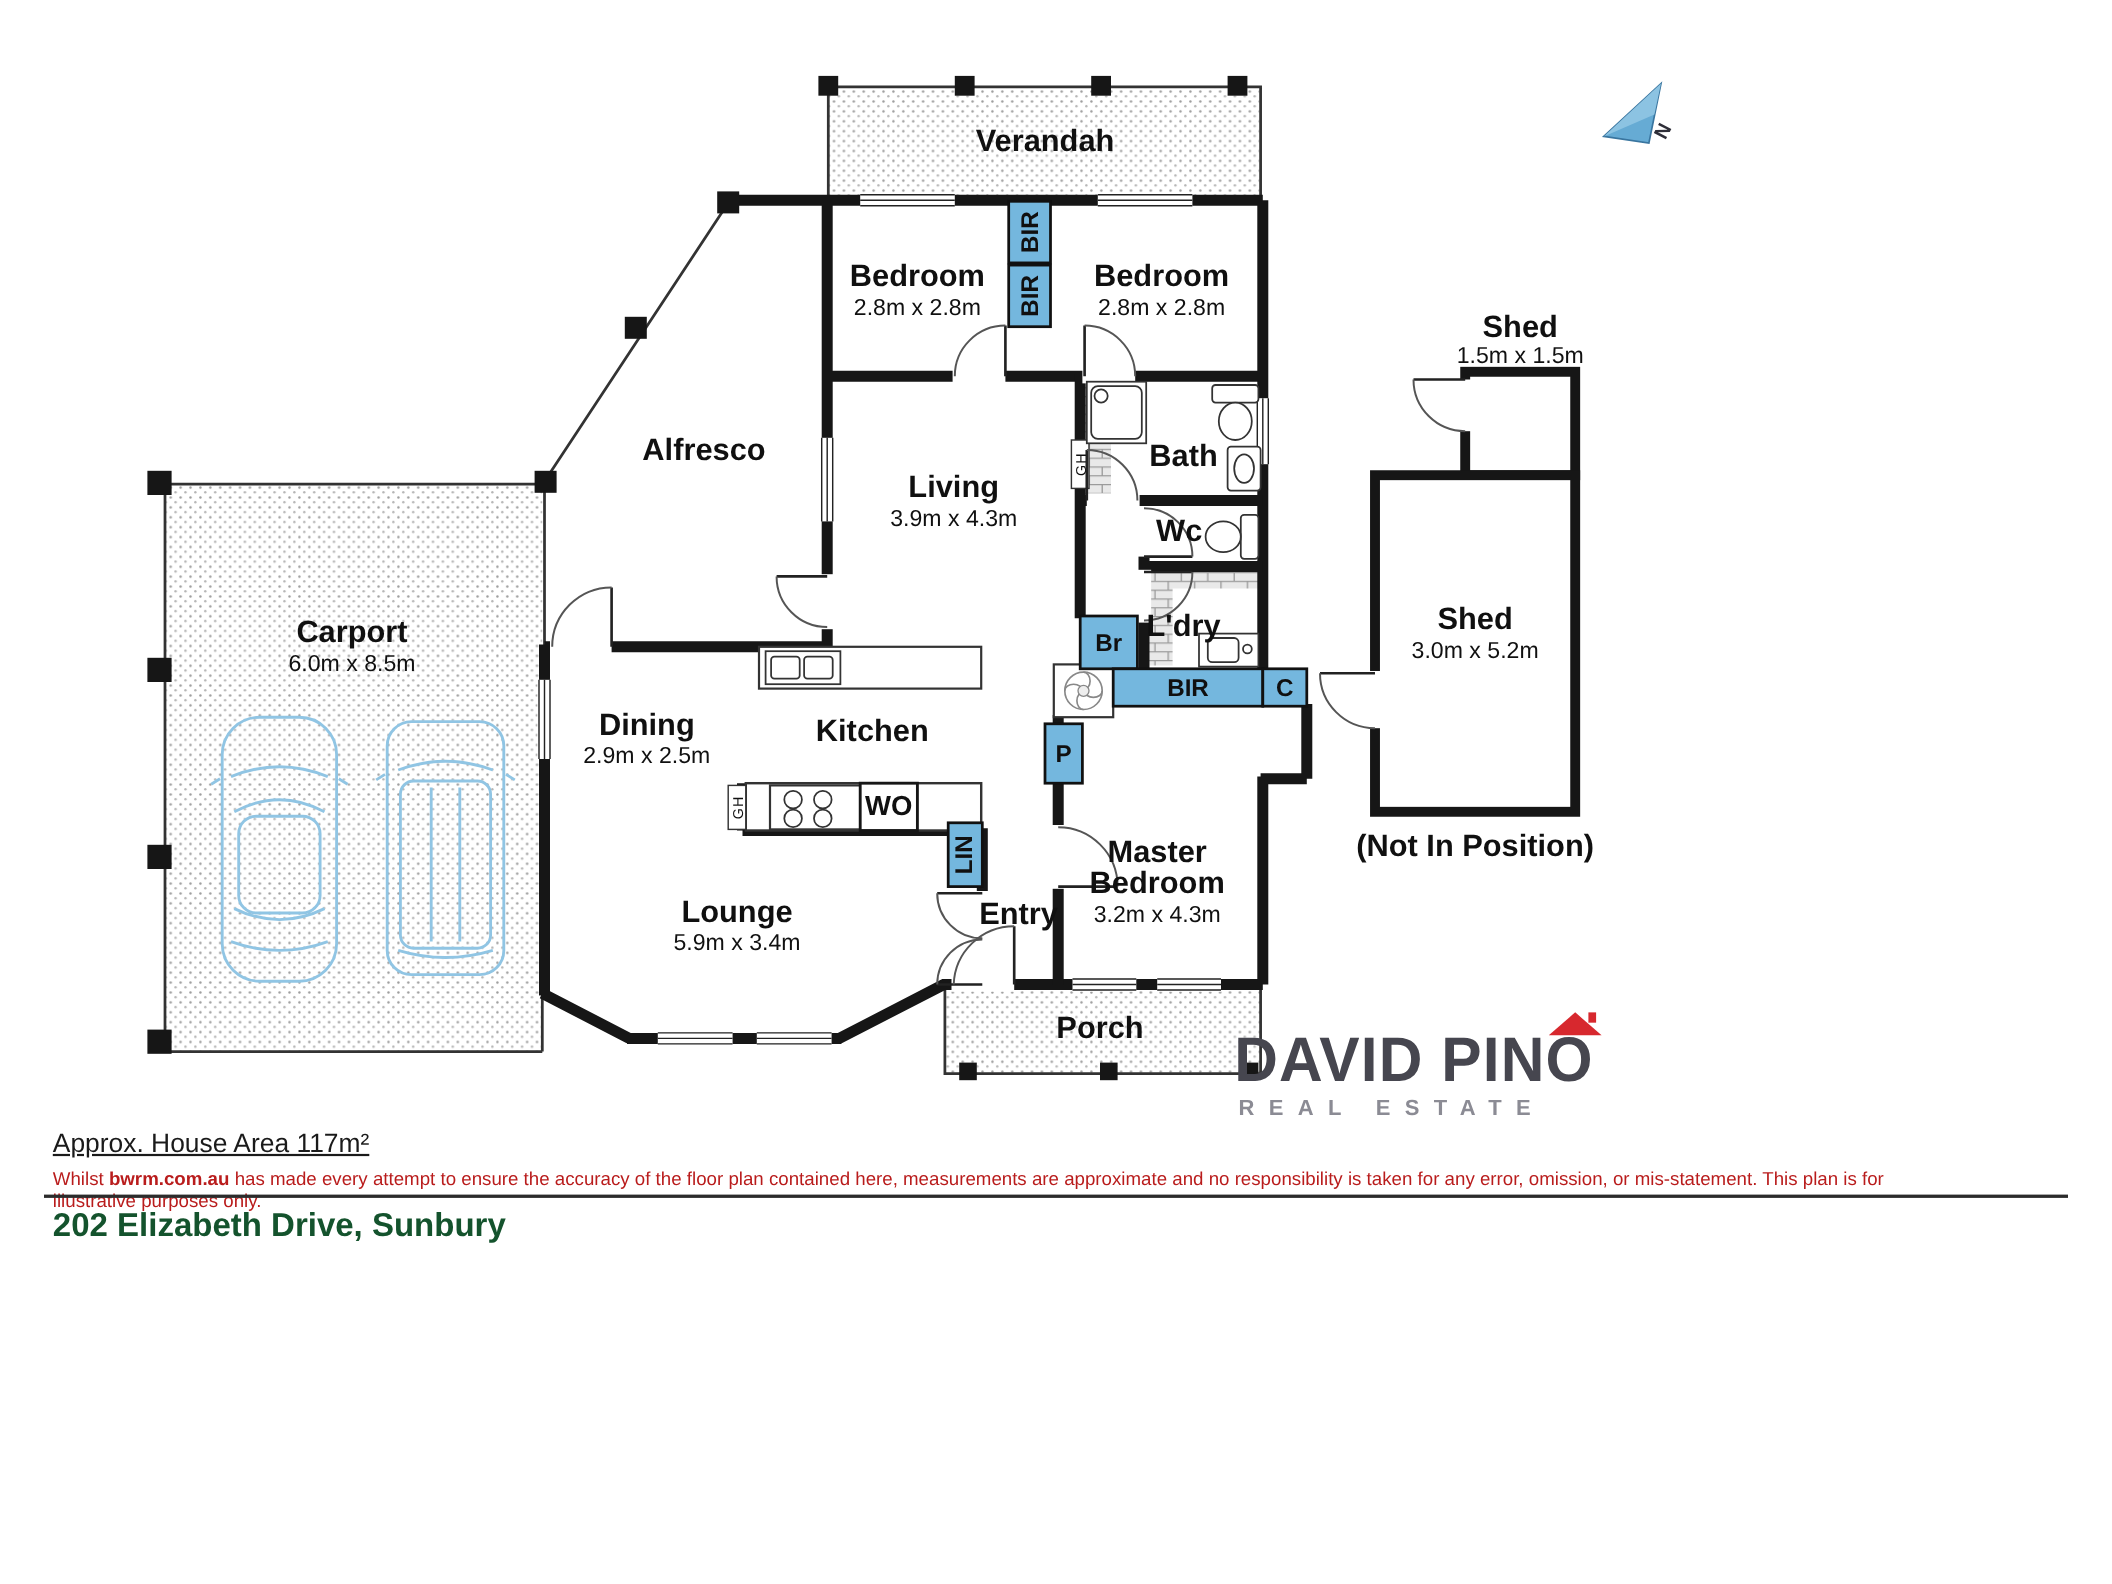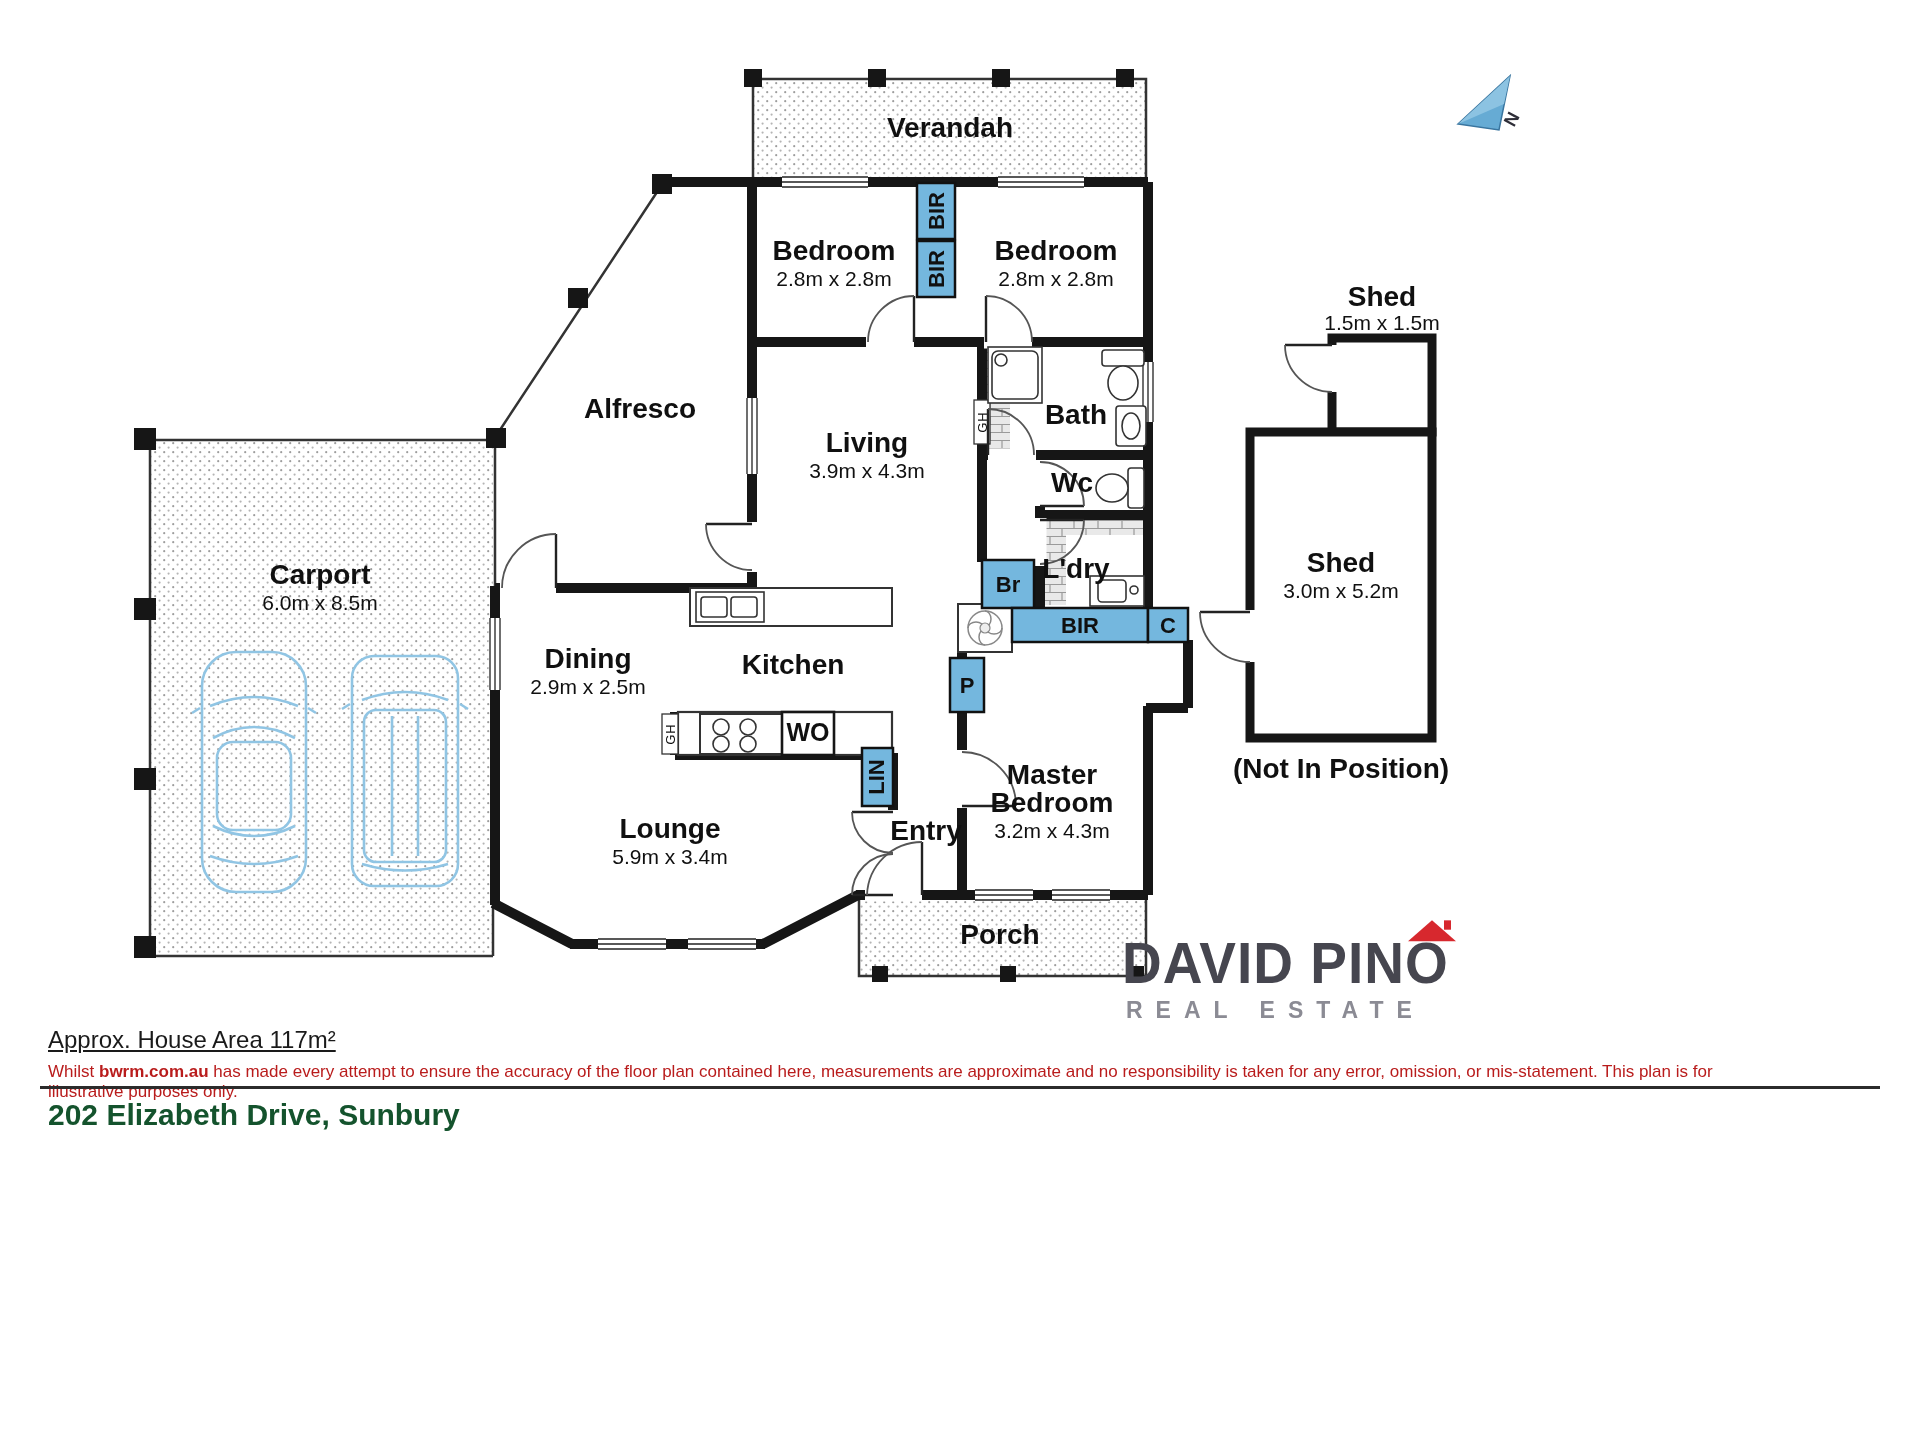--- a/index.html
+++ b/index.html
@@ -14,21 +14,21 @@
   .blue  {font-size:22px;font-weight:bold;text-anchor:middle;}
   .wo    {font-size:25px;font-weight:bold;text-anchor:middle;}
   .gh    {font-size:13px;font-weight:normal;text-anchor:middle;letter-spacing:1px;}
   .note  {font-size:28px;font-weight:bold;text-anchor:middle;}
   .compassN{font-size:18px;font-weight:bold;text-anchor:middle;fill:#2e2e38;}
 
   .logo{position:absolute;left:1122px;top:936px;width:330px;}
   .logo-name{position:relative;font-size:55px;font-weight:800;letter-spacing:1px;
     color:#46464f;line-height:1;transform:scaleY(1.04);white-space:nowrap;}
   .logo-roof{position:absolute;right:-6px;top:-16px;}
-  .logo-tag{margin-top:6px;margin-left:4px;font-size:23px;font-weight:bold;
+  .logo-tag{margin-top:6px;margin-left:4px;font-size:20px;font-weight:bold;
     letter-spacing:13px;color:#8b8b94;white-space:nowrap;}
 
   .notes{position:absolute;left:48px;top:1026px;width:1700px;}
   .area-note{font-size:24px;color:#1a1a1a;text-decoration:underline;}
   .disclaimer{margin:8px 0 0 0;font-size:17px;color:#b91c1c;}
   .rule{position:absolute;left:40px;right:40px;top:1086px;height:3px;background:#2b2b2b;}
   .address{position:absolute;left:48px;top:1098px;font-size:30px;font-weight:800;color:#14532d;}
 </style>
 </head>
 <body>

